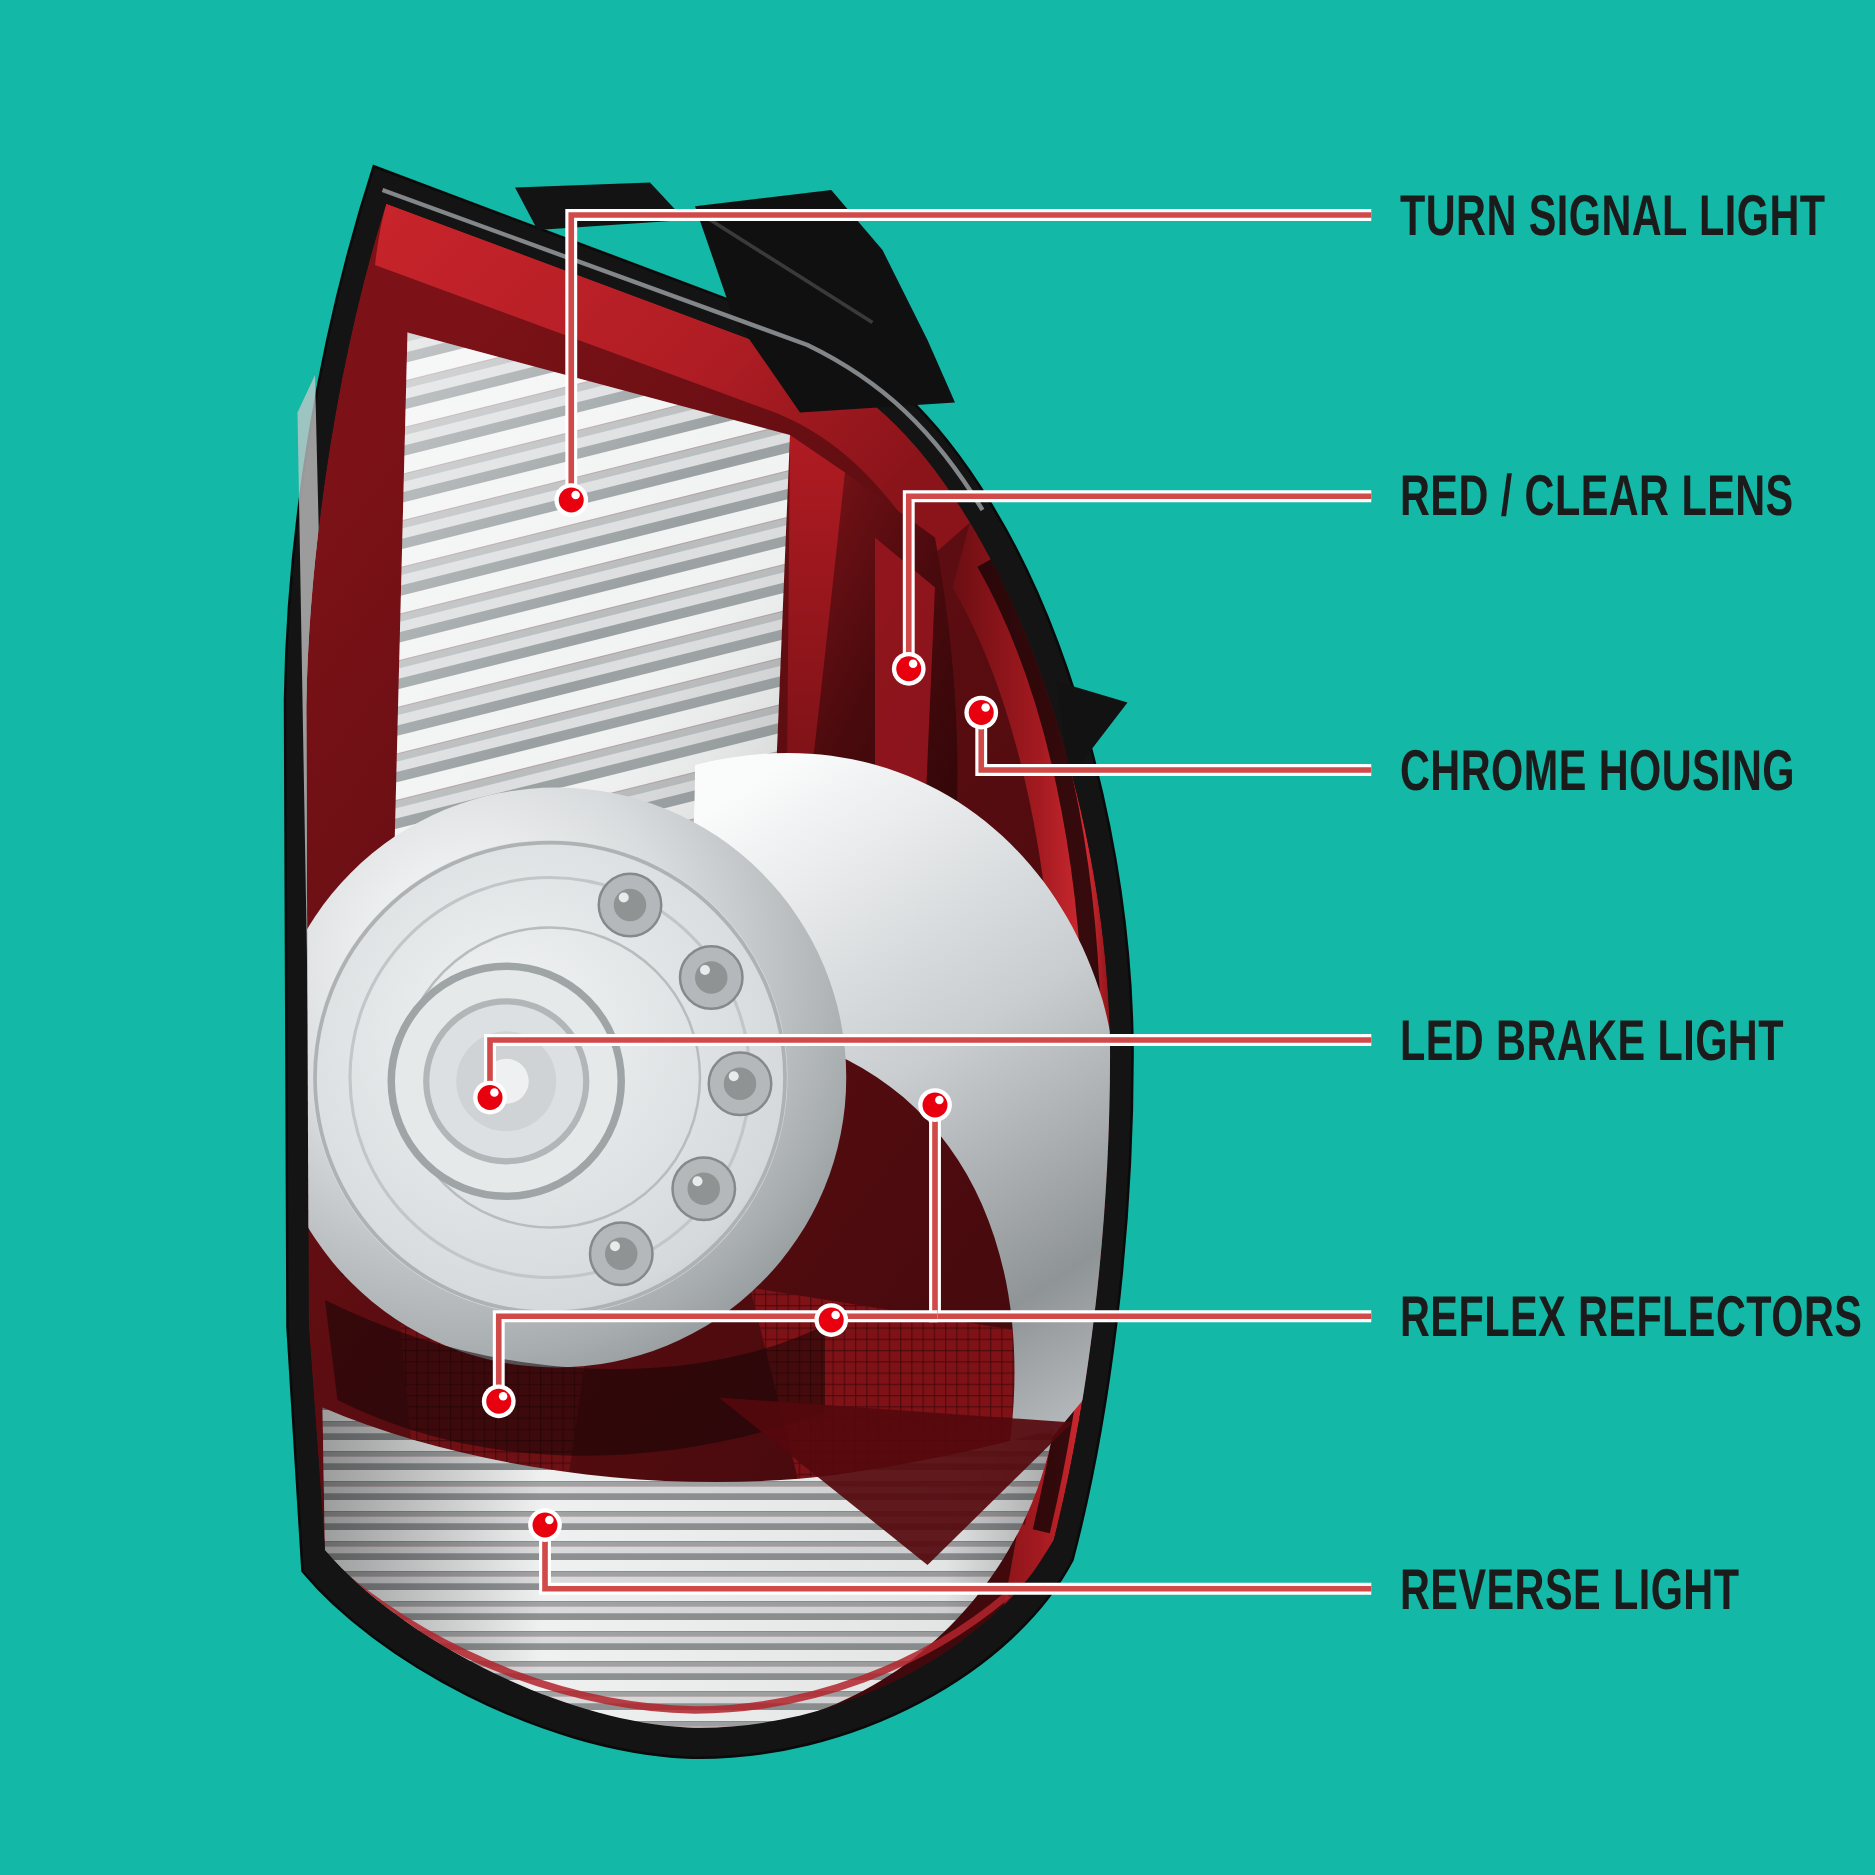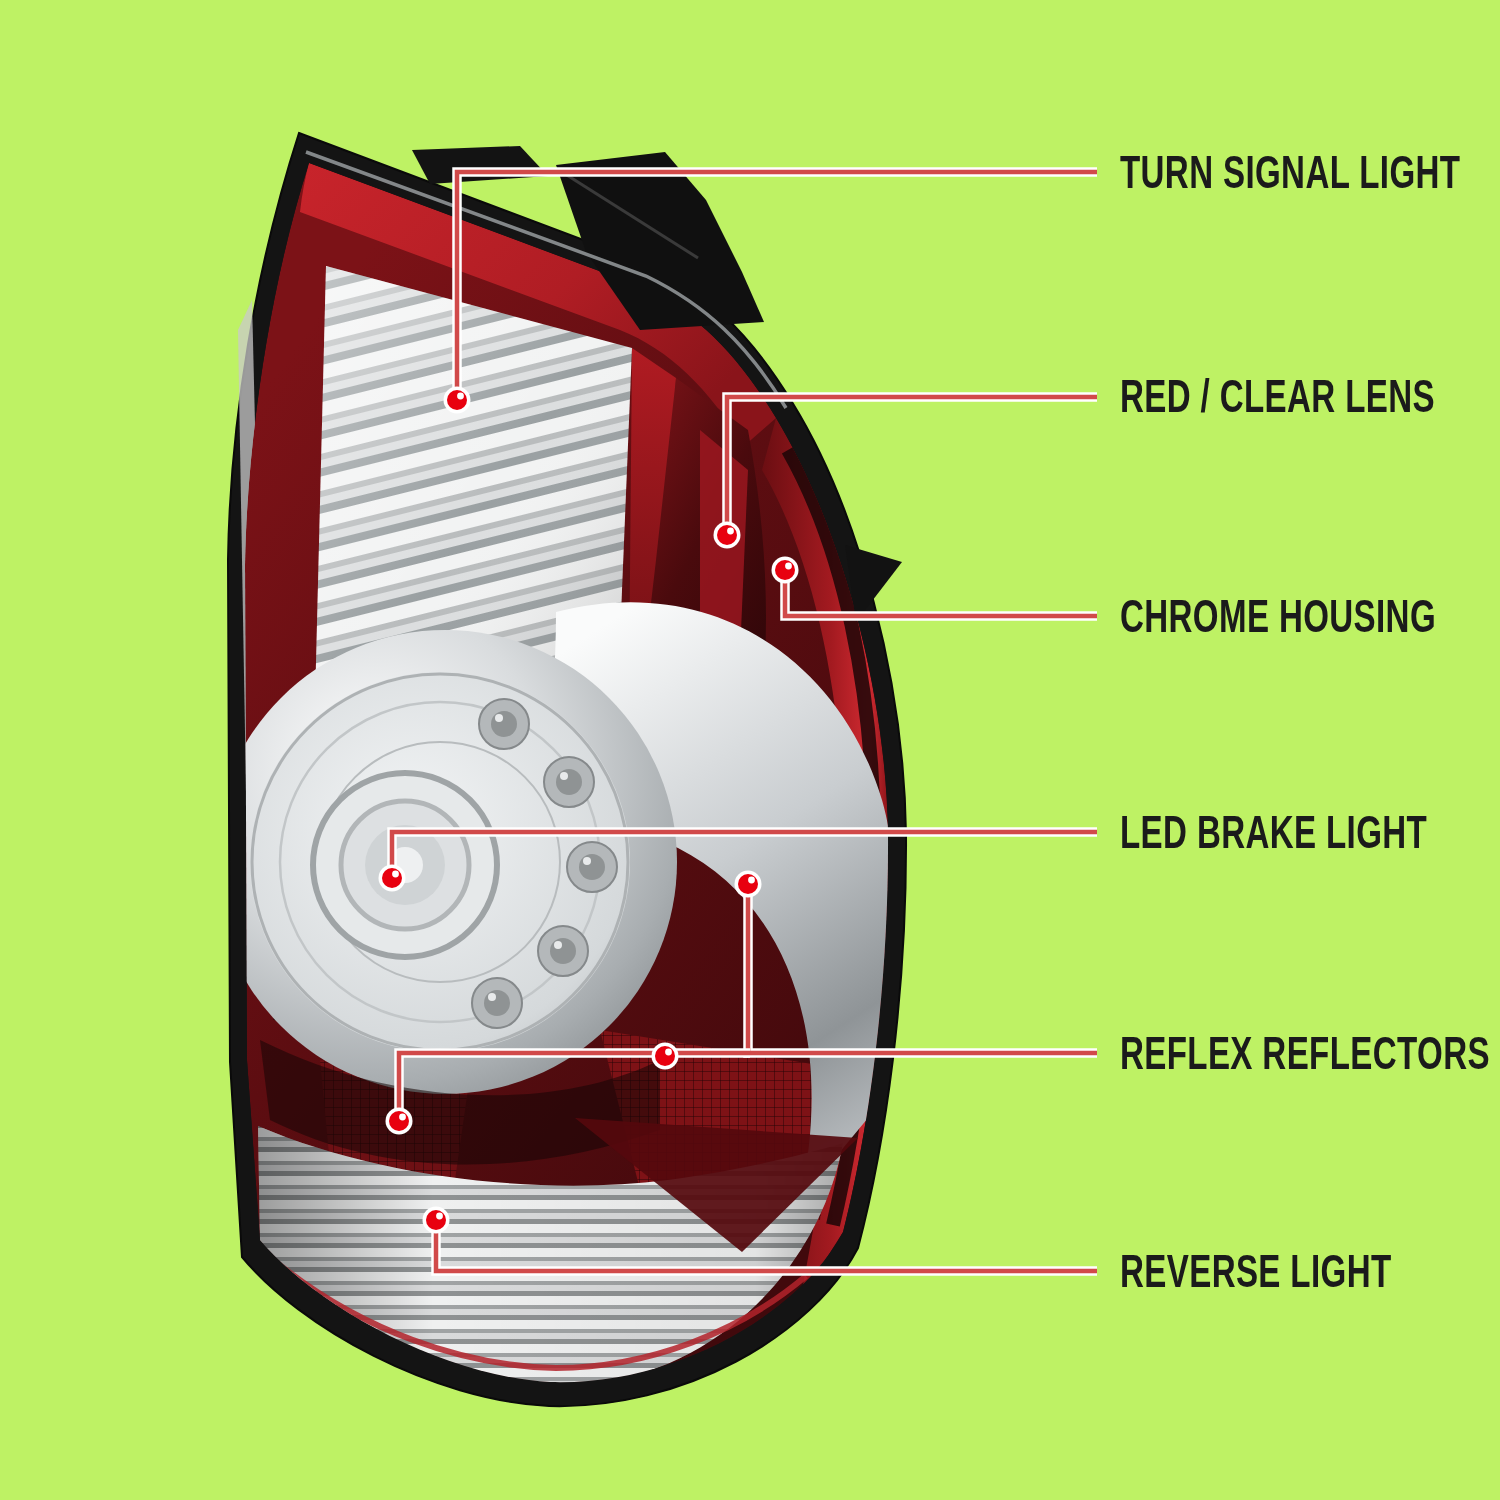--- a/index.html
+++ b/index.html
@@ -1,16 +1,16 @@
 <!DOCTYPE html>
 <html><head>
 <meta charset="utf-8">
 <style>
   html,body{margin:0;padding:0;background:#ffffff;}
-  .stage{position:relative;width:1500px;height:1500px;background:#bef264;overflow:hidden;
+  .stage{position:relative;width:1500px;height:1500px;background:#14b8a6;overflow:hidden;
          font-family:"Liberation Sans",sans-serif;}
   .layer{position:absolute;left:0;top:0;width:1500px;height:1500px;}
   .callout-label{
     position:absolute;
     white-space:nowrap;
     font-family:"Liberation Sans",sans-serif;
     font-weight:700;
     font-size:46px;
     color:#1b1b1b;
     letter-spacing:.5px;

